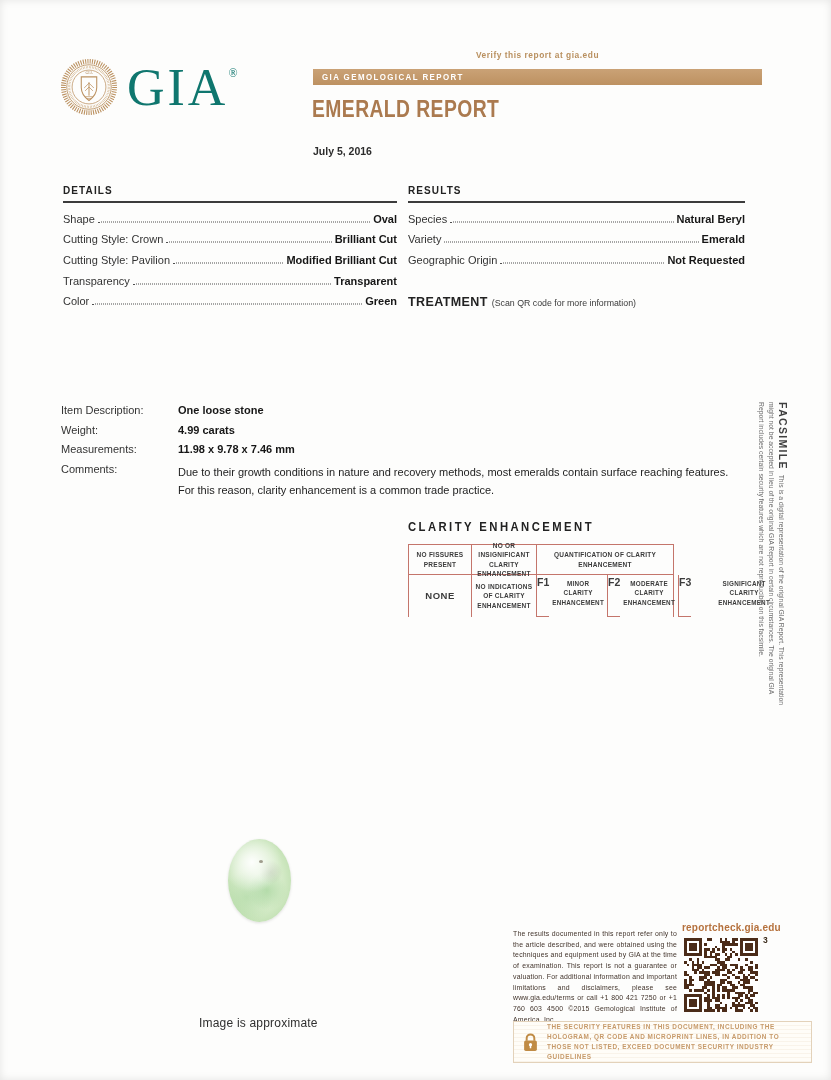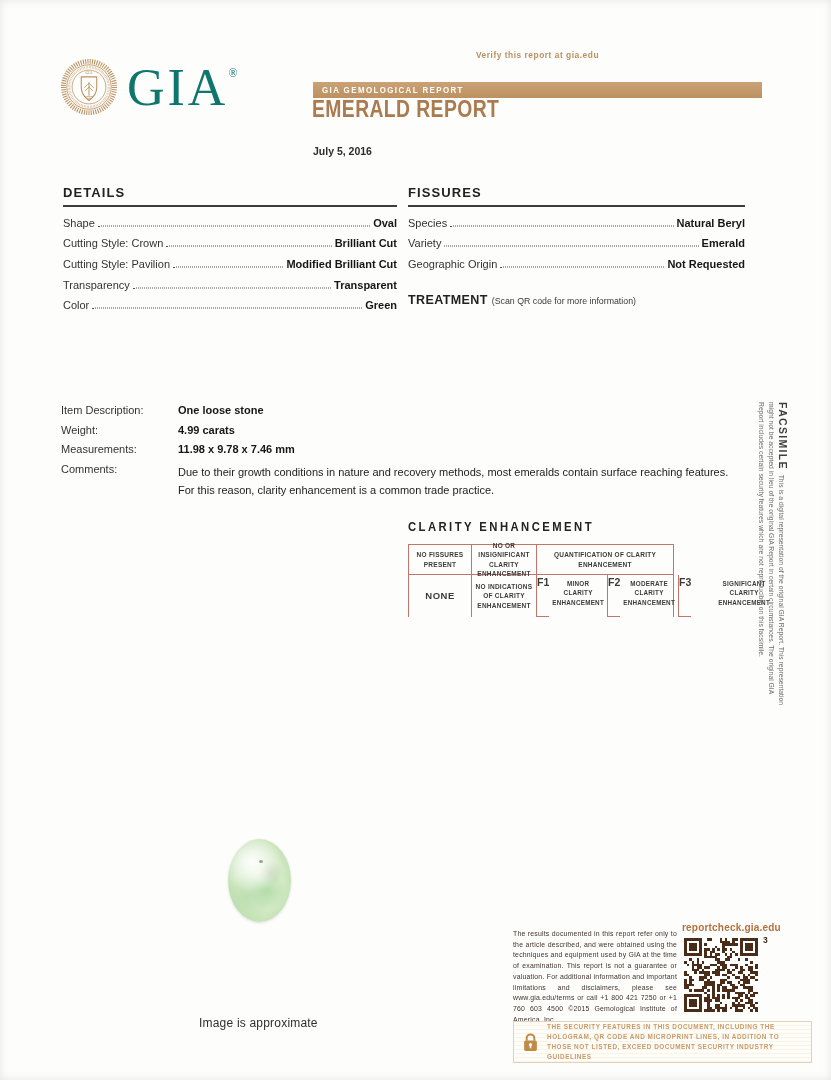--- a/index.html
+++ b/index.html
@@ -4,41 +4,41 @@
 <style>
   html,body{margin:0;padding:0;background:#e9e9e9;}
   .page{
     position:relative;width:831px;height:1080px;background:#fdfdfc;
     font-family:"Liberation Sans",sans-serif;color:#2b2b2b;overflow:hidden;
     box-shadow:inset 0 0 8px rgba(0,0,0,0.10);
   }
   
   .verify{position:absolute;top:49px;left:313px;width:449px;text-align:center;
     font-size:9.5px;font-weight:bold;color:#b9905f;letter-spacing:.6px;transform:scaleX(.88);}
-  .banner{position:absolute;top:82px;left:313px;width:449px;height:16px;
+  .banner{position:absolute;top:69px;left:313px;width:449px;height:16px;
     background:linear-gradient(#caa276,#bd9161);display:flex;align-items:center;box-sizing:border-box;padding-left:9px;}
   .banner span{color:#fff;font-size:9px;font-weight:bold;letter-spacing:1.6px;transform:scaleX(.88);transform-origin:left center;white-space:nowrap;}
   .report-title{position:absolute;top:96px;left:312px;font-size:23px;font-weight:bold;color:#ab7a4f;
     letter-spacing:.5px;transform:scaleX(.84);transform-origin:left top;white-space:nowrap;}
   .report-date{position:absolute;top:145px;left:313px;font-size:10.5px;font-weight:bold;color:#2c2c2c;}
   .seal{position:absolute;left:60px;top:58px;width:58px;height:58px;}
   .gia-word{position:absolute;left:127px;top:62px;font-family:"Liberation Serif",serif;
     font-size:52px;line-height:1;color:#0f766e;letter-spacing:3px;}
   .gia-word sup{font-size:12px;vertical-align:28px;letter-spacing:0;}
   
   .section{position:absolute;font-size:11px;}
   .sec-details{left:63px;top:185px;width:334px;}
   .sec-results{left:408px;top:185px;width:337px;}
-  .sec-title{font-size:13px;font-weight:bold;letter-spacing:1.1px;color:#222;
+  .sec-title{font-size:10px;font-weight:bold;letter-spacing:1.1px;color:#222;
     border-bottom:2px solid #3c3c3c;padding-bottom:5px;margin-bottom:6px;}
   .d-row{display:flex;align-items:flex-end;height:15.5px;margin-bottom:5.2px;}
   .d-row .lbl{white-space:nowrap;color:#333;}
   .d-row .dots{flex:1;border-bottom:1.8px dotted #4e4e4e;margin:0 3px;transform:translateY(-2.5px);}
   .d-row .val{white-space:nowrap;font-weight:bold;color:#161616;text-align:center;}
-  .treatment{margin-top:23px;}
+  .treatment{margin-top:29px;}
   .treatment .t-head{font-size:12.5px;font-weight:bold;letter-spacing:.4px;color:#222;}
   .treatment .t-note{font-size:8.8px;color:#3a3a3a;margin-left:4px;}
   .treatment .t-val{margin-top:9px;font-size:11.5px;color:#222;}
   
   .item{position:absolute;left:61px;top:404px;width:690px;font-size:11px;}
   .item-row{display:flex;margin-bottom:7.5px;}
   .item-row .ilbl{width:117px;flex:none;color:#333;}
   .item-row .ival{font-weight:bold;color:#161616;}
   .item-row .icomment{font-weight:normal;color:#222;width:558px;line-height:18.5px;}
   
@@ -137,21 +137,21 @@
         <span class="val">Transparent</span>
     </div>
     <div class="d-row">
       <span class="lbl">Color</span>
         <span class="dots"></span>
         <span class="val">Green</span>
     </div>
   </div>
 
   <div class="section sec-results">
-    <div class="sec-title">FISSURES</div>
+    <div class="sec-title">RESULTS</div>
     <div class="d-row">
       <span class="lbl">Species</span>
         <span class="dots"></span>
         <span class="val">Natural Beryl</span>
     </div>
     <div class="d-row">
       <span class="lbl">Variety</span>
         <span class="dots"></span>
         <span class="val">Emerald</span>
     </div>

